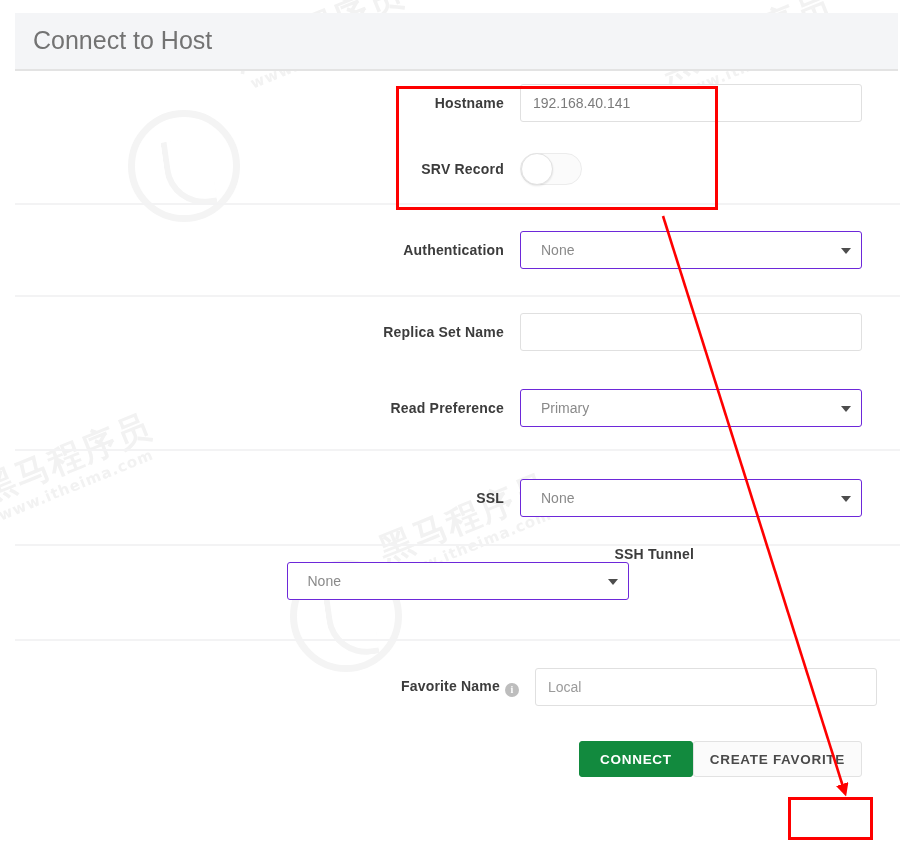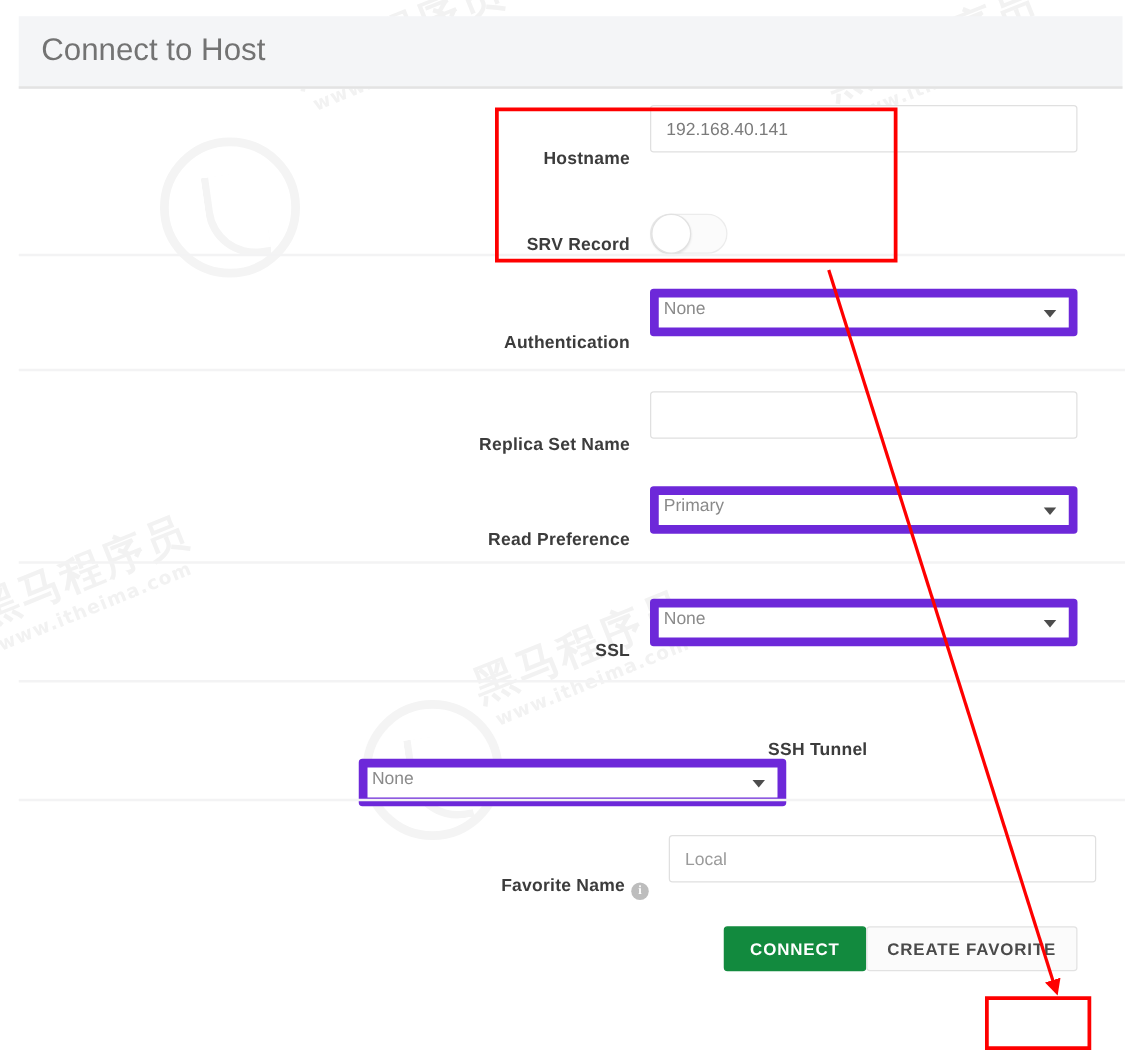--- a/index.html
+++ b/index.html
@@ -116,21 +116,20 @@
     width: 520px;
     text-align: right;
     padding-right: 16px;
     box-sizing: border-box;
     font-size: 14px;
     font-weight: 700;
     color: #3c3c3c;
     letter-spacing: 0.2px;
     font-family: "Liberation Sans", sans-serif;
     white-space: nowrap;
-    margin-top: 45px;
   }
   .row-label .info-icon {
     display: inline-block;
     vertical-align: -2px;
     margin-left: 5px;
     width: 14px;
     height: 14px;
     border-radius: 50%;
     background: #bdbdbd;
     color: #ffffff;
@@ -158,25 +157,26 @@
     font-family: "Liberation Sans", sans-serif;
     outline: none;
   }
   .txt::placeholder { color: #9b9b9b; }
 
   .sel {
     position: relative;
     width: 342px;
     height: 38px;
     box-sizing: border-box;
-    border: 7px solid #6d28d9;
+    border: 1px solid #6d28d9;
     border-radius: 3px;
     background: #ffffff;
     display: flex;
-    padding: 0 4px;
+    align-items: center;
+    padding: 0 20px;
     font-size: 14px;
     color: #8a8a8a;
     font-family: "Liberation Sans", sans-serif;
     cursor: default;
   }
   .sel .caret {
     position: absolute;
     right: 10px;
     top: 50%;
     margin-top: -2px;
@@ -288,21 +288,21 @@
 
 <div class="form">
 
   <div class="group">
     <div class="row" style="height:64px;">
       <div class="row-label">Hostname</div>
       <div class="row-control">
         <input class="txt" type="text" value="192.168.40.141" style="">
       </div>
     </div>
-    <div class="row" style="height:68px;align-items:flex-end;">
+    <div class="row" style="height:68px;">
       <div class="row-label">SRV Record</div>
       <div class="row-control">
         <div class="toggle">
           <div class="knob"></div>
         </div>
       </div>
     </div>
   </div>
 
   <div class="group divider-pad">

